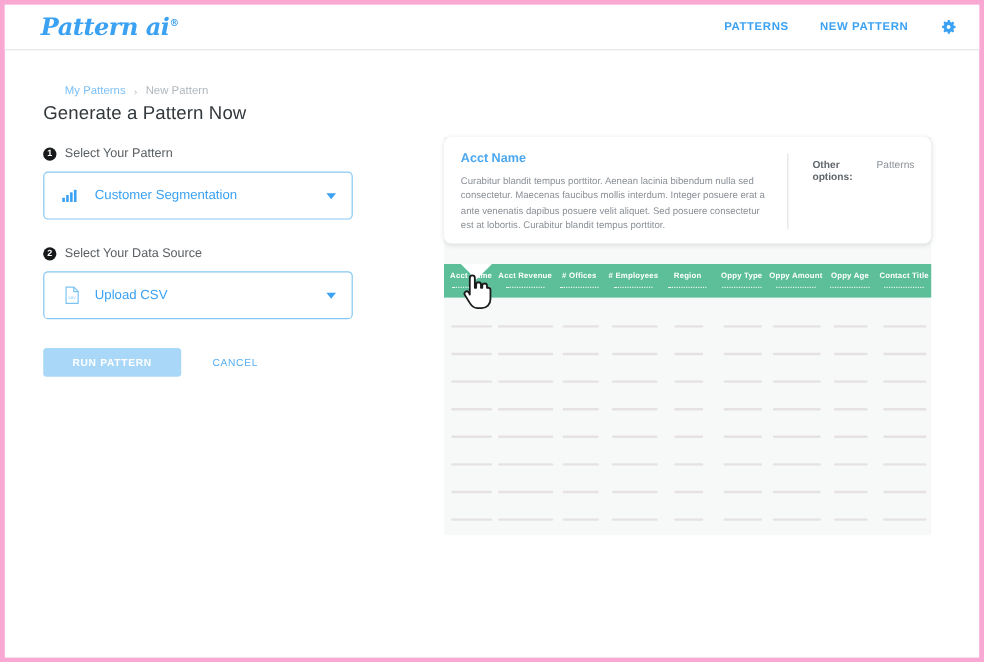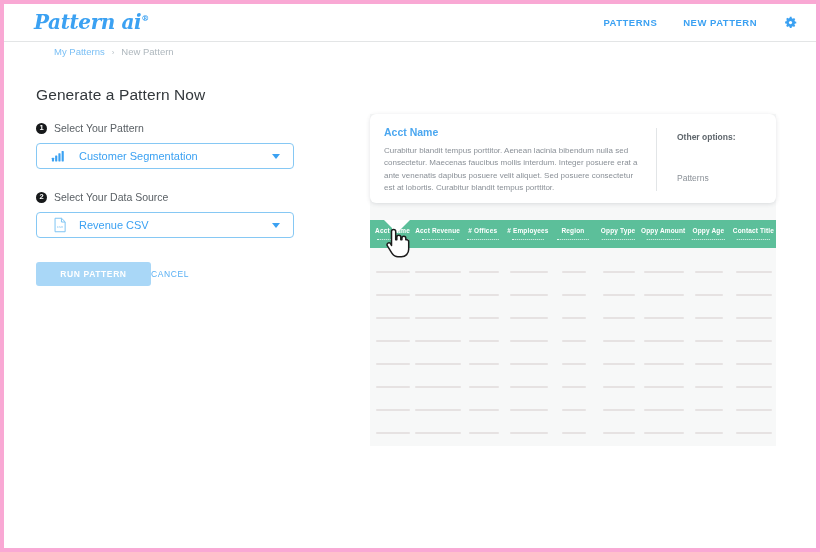--- a/index.html
+++ b/index.html
@@ -58,21 +58,21 @@
     color: #3ba1f2;
     cursor: pointer;
     white-space: nowrap;
   }
   .gear-icon { display: block; width: 15px; height: 15px; cursor: pointer; }
 
   
   .breadcrumb {
     position: absolute;
     left: 33px;
-    top: 42px;
+    top: 66px;
     display: flex;
     align-items: flex-end;
     gap: 7px;
     font-size: 9.5px;
     padding-left: 17px;
   }
   .crumb-link { color: #7cc0f5; cursor: pointer; }
   .crumb-sep { color: #b9c3c9; font-size: 8px; }
   .crumb-current { color: #aeb7bd; }
 
@@ -106,21 +106,21 @@
     font-weight: bold;
     display: flex;
     align-items: center;
     justify-content: center;
     line-height: 1;
     flex: none;
   }
 
   .select-box {
     position: relative;
-    height: 26px;
+    height: 40px;
     border: 1px solid #86c8f4;
     border-radius: 4px;
     background: #ffffff;
     display: flex;
     align-items: center;
     padding-left: 14px;
     cursor: pointer;
     margin-bottom: 22px;
   }
   .select-icon { width: 18px; height: 18px; flex: none; margin-right: 10px; }
@@ -147,20 +147,21 @@
     background: #ffffff;
   }
   .cloud-icon { width: 30px; height: 22px; margin-bottom: 8px; }
   .dropzone-text { font-size: 10px; font-weight: bold; color: #55aff4; }
 
   
   .actions {
     display: flex;
     align-items: center;
     margin-top: 24px;
+    gap: 26px;
   }
   .btn-run {
     width: 115px;
     height: 24px;
     background: #a9d7f7;
     border: none;
     border-radius: 3px;
     color: #ffffff;
     font-size: 8.5px;
     font-weight: bold;
@@ -211,21 +212,20 @@
   .tt-body {
     font-size: 8px;
     line-height: 1.55;
     color: #8a9097;
   }
   .tt-divider { width: 1px; background: #e2e5e7; margin: 2px 0 2px 0; }
   .tt-right {
     flex: 1;
     padding-left: 20px;
     display: flex;
-    flex-direction: column;
     justify-content: space-between;
     padding-top: 6px;
     padding-bottom: 10px;
   }
   .tt-opt-label { font-size: 8.5px; font-weight: bold; color: #5f666c; }
   .tt-opt-value { font-size: 8.5px; color: #8a9097; }
 
   
   .table-head {
     position: absolute;
@@ -345,21 +345,21 @@
       <span class="step-num">2</span>
       <span>Select Your Data Source</span>
     </div>
 
     <div class="select-box">
       <svg class="select-icon" viewBox="0 0 20 20">
         <path d="M4.5 2.5h7.2l4 4v11h-11.2z" fill="none" stroke="#7cc3f3" stroke-width="1.1"></path>
         <path d="M11.6 2.6v4.1h4.0" fill="none" stroke="#7cc3f3" stroke-width="1.1"></path>
         <text x="10" y="13.4" font-size="4.4" fill="#7cc3f3" text-anchor="middle" font-family="Liberation Sans, sans-serif">csv</text>
       </svg>
-      <span class="select-value">Revenue CSV</span>
+      <span class="select-value">Upload CSV</span>
       <span class="caret"></span>
     </div>
 
 
     <div class="actions">
       <button class="btn-run">RUN PATTERN</button>
       <button class="btn-cancel">CANCEL</button>
     </div>
   </div>
 

